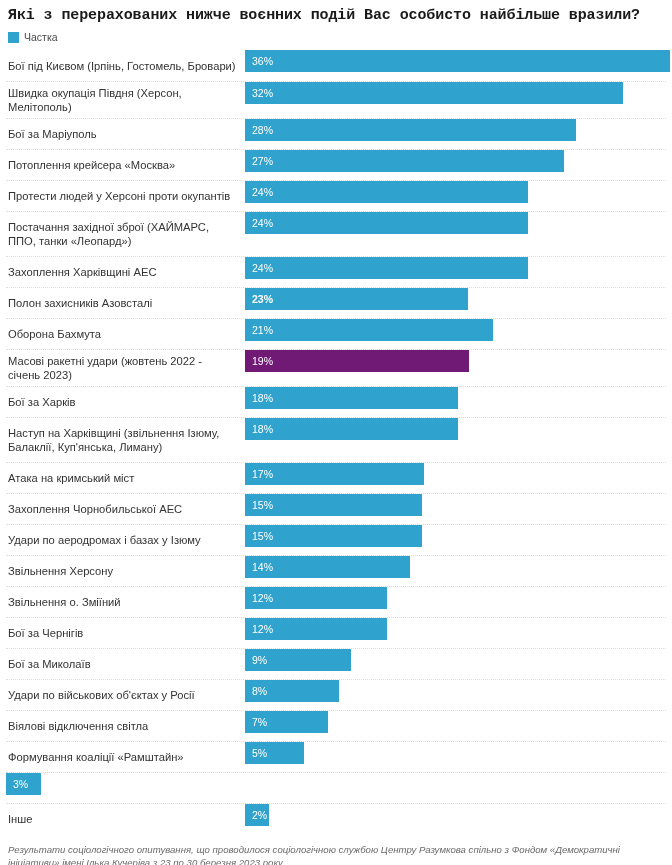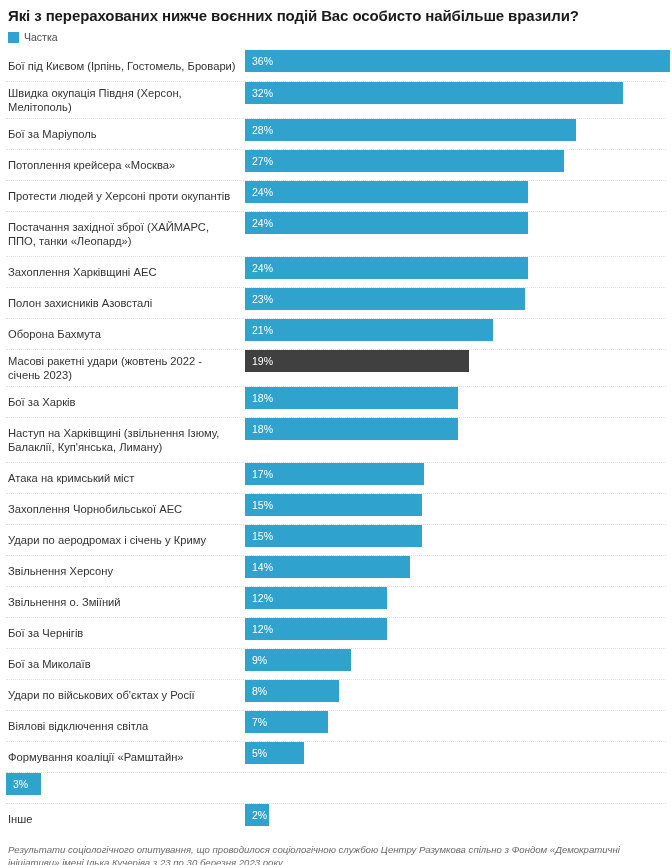--- a/index.html
+++ b/index.html
@@ -25,20 +25,21 @@
   }
   
   .chart-title {
     font-size: 15px;
     font-weight: bold;
     color: #1a1a1a;
     line-height: 19px;
     letter-spacing: -0.1px;
     margin: 6px 0 0 2px;
     white-space: nowrap;
+    font-family: Liberation Mono, monospace;
   }
   .legend {
     display: flex;
     margin: 7px 0 6px 2px;
     height: 12px;
   }
   .legend-swatch {
     width: 11px;
     height: 11px;
     background: #2fa3cd;
@@ -180,37 +181,37 @@
         <div class="row-label">Захоплення Харківщині АЕС</div>
         <div class="row-bar-area">
           <div class="bar" style="width: 283.333px; background: rgb(47, 163, 205);">
             <span class="bar-value">24%</span>
           </div>
         </div>
       </div>
       <div class="row">
         <div class="row-label">Полон захисників Азовсталі</div>
         <div class="row-bar-area">
-          <div class="bar" style="width: 280px; background: rgb(47, 163, 205);">
+          <div class="bar" style="width: 223px; background: rgb(47, 163, 205); font-weight: bold;">
             <span class="bar-value">23%</span>
           </div>
         </div>
       </div>
       <div class="row">
         <div class="row-label">Оборона  Бахмута</div>
         <div class="row-bar-area">
           <div class="bar" style="width: 247.917px; background: rgb(47, 163, 205);">
             <span class="bar-value">21%</span>
           </div>
         </div>
       </div>
       <div class="row">
         <div class="row-label">Масові ракетні удари (жовтень 2022 - січень 2023)</div>
         <div class="row-bar-area">
-          <div class="bar" style="width: 224.306px; background: #404040;">
+          <div class="bar" style="width: 224.306px; background: #701a75;">
             <span class="bar-value">19%</span>
           </div>
         </div>
       </div>
       <div class="row">
         <div class="row-label">Бої за Харків</div>
         <div class="row-bar-area">
           <div class="bar" style="width: 212.5px; background: rgb(47, 163, 205);">
             <span class="bar-value">18%</span>
           </div>
@@ -234,21 +235,21 @@
       </div>
       <div class="row">
         <div class="row-label">Захоплення Чорнобильської АЕС</div>
         <div class="row-bar-area">
           <div class="bar" style="width: 177.083px; background: rgb(47, 163, 205);">
             <span class="bar-value">15%</span>
           </div>
         </div>
       </div>
       <div class="row">
-        <div class="row-label">Удари по аеродромах і січень у Криму</div>
+        <div class="row-label">Удари по аеродромах і базах у Ізюму</div>
         <div class="row-bar-area">
           <div class="bar" style="width: 177.083px; background: rgb(47, 163, 205);">
             <span class="bar-value">15%</span>
           </div>
         </div>
       </div>
       <div class="row">
         <div class="row-label">Звільнення Херсону</div>
         <div class="row-bar-area">
           <div class="bar" style="width: 165.278px; background: rgb(47, 163, 205);">

